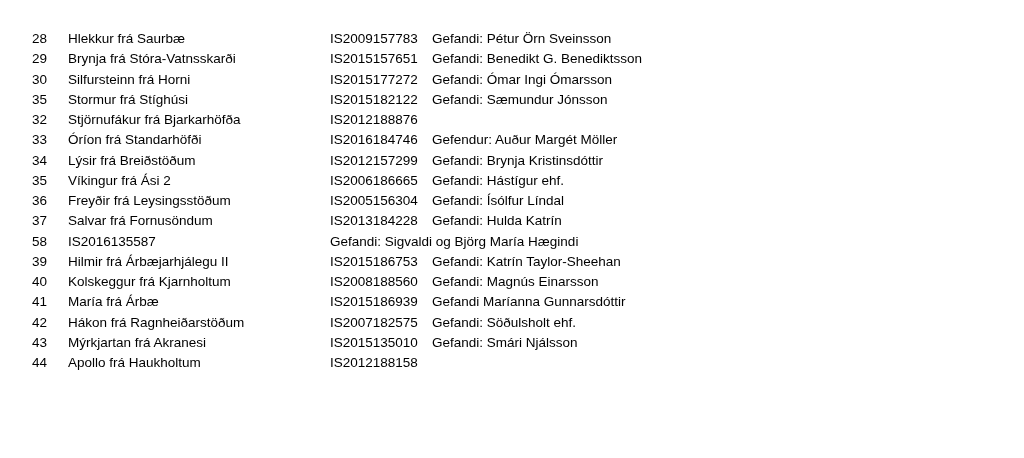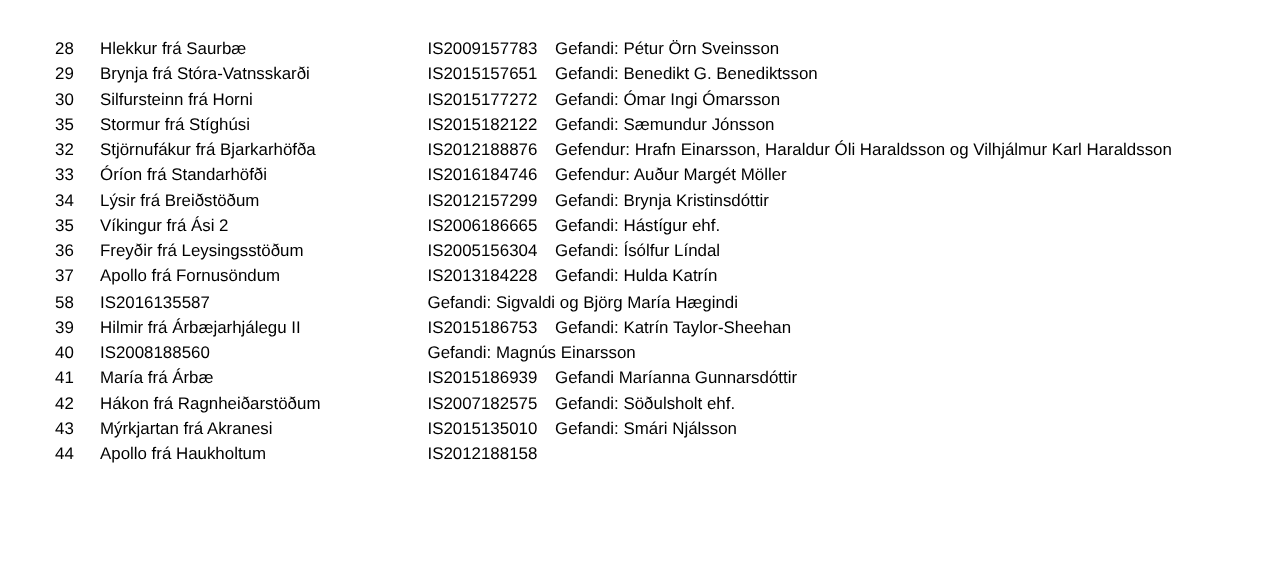--- a/index.html
+++ b/index.html
@@ -19,21 +19,20 @@
     top: 0; left: 0;
     width: 1024px;
     height: 458px;
     background: #ffffff;
   }
   .horse-table {
     position: absolute;
     top: 29px;
     left: 32px;
     right: 0;
-    margin-left: 12px;
   }
   .row {
     display: grid;
     grid-template-columns: 36px 262px 102px auto;
     height: 20.25px;
     line-height: 20.25px;
     font-size: 13.5px;
     color: #000000;
     white-space: nowrap;
   }
@@ -72,21 +71,20 @@
     <span class="col">35</span>
     <span class="col">Stormur frá Stíghúsi</span>
     <span class="col">IS2015182122</span>
     <span class="col">Gefandi: Sæmundur Jónsson</span>
   </div>
 
   <div class="row">
     <span class="col">32</span>
     <span class="col">Stjörnufákur frá Bjarkarhöfða</span>
     <span class="col">IS2012188876</span>
-    <span class="col">Gefendur: Hrafn Einarsson, Haraldur Óli Haraldsson og Vilhjálmur Karl Haraldsson</span>
   </div>
 
   <div class="row">
     <span class="col">33</span>
     <span class="col">Óríon frá Standarhöfði</span>
     <span class="col">IS2016184746</span>
     <span class="col">Gefendur: Auður Margét Möller</span>
   </div>
 
   <div class="row">
@@ -105,40 +103,41 @@
 
   <div class="row">
     <span class="col">36</span>
     <span class="col">Freyðir frá Leysingsstöðum</span>
     <span class="col">IS2005156304</span>
     <span class="col">Gefandi: Ísólfur Líndal</span>
   </div>
 
   <div class="row">
     <span class="col">37</span>
-    <span class="col">Apollo frá Fornusöndum</span>
+    <span class="col">Salvar frá Fornusöndum</span>
     <span class="col">IS2013184228</span>
     <span class="col">Gefandi: Hulda Katrín</span>
   </div>
 
   <div class="row">
     <span class="col">58</span>
     <span class="col">IS2016135587</span>
     <span class="col">Gefandi: Sigvaldi og Björg María Hægindi</span>
   </div>
 
   <div class="row">
     <span class="col">39</span>
     <span class="col">Hilmir frá Árbæjarhjálegu II</span>
     <span class="col">IS2015186753</span>
     <span class="col">Gefandi: Katrín Taylor-Sheehan</span>
   </div>
 
   <div class="row">
     <span class="col">40</span>
+    <span class="col">Kolskeggur frá Kjarnholtum</span>
     <span class="col">IS2008188560</span>
     <span class="col">Gefandi: Magnús Einarsson</span>
   </div>
 
   <div class="row">
     <span class="col">41</span>
     <span class="col">María frá Árbæ</span>
     <span class="col">IS2015186939</span>
     <span class="col">Gefandi Maríanna Gunnarsdóttir</span>
   </div>

